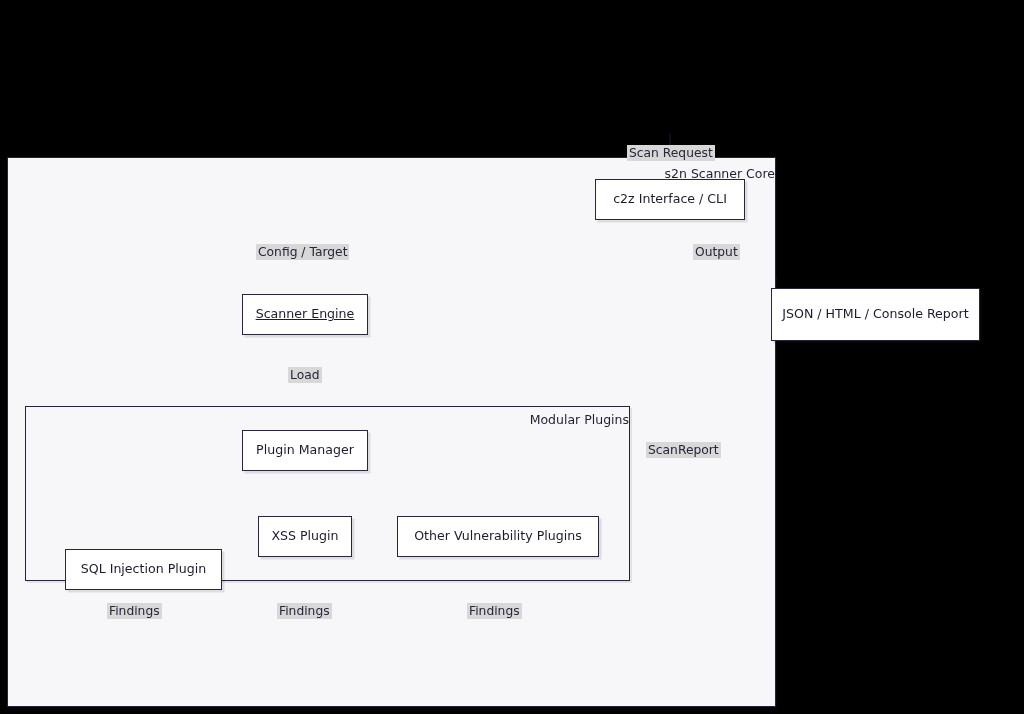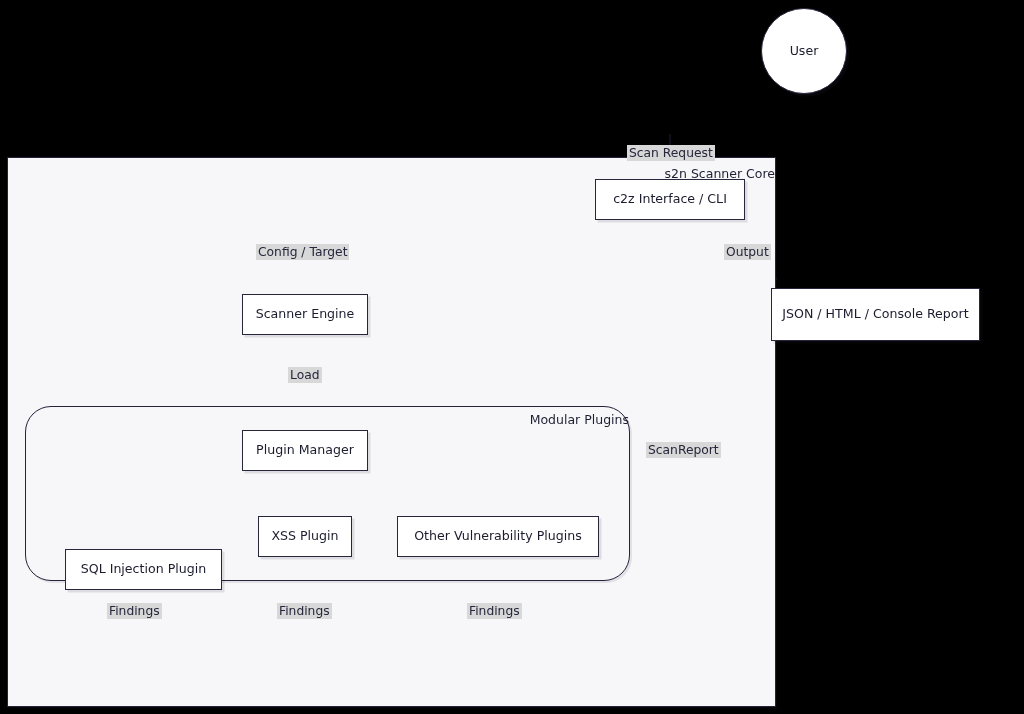--- a/index.html
+++ b/index.html
@@ -21,21 +21,21 @@
   }
   
   .cluster {
     position: absolute;
     background: #f7f7fa;
     border: 1.6px solid #23233a;
     box-shadow: 2px 2px 0 rgba(35,35,58,0.10);
     box-sizing: border-box;
   }
   #core-cluster { left: 7px; top: 157px; width: 769px; height: 550px; }
-  #plugins-cluster { left: 25px; top: 406px; width: 605px; height: 175px; border-radius: 26px; }
+  #plugins-cluster { left: 25px; top: 406px; width: 605px; height: 175px; }
   .cluster-label {
     position: absolute;
     left: 0; right: 0;
     text-align: right;
     font-size: 12.5px;
     color: #1f1f33;
     white-space: nowrap;
   }
   #core-cluster > .cluster-label { top: 8px; }
   #plugins-cluster > .cluster-label { top: 5px; }
@@ -55,21 +55,21 @@
     color: #1c1c2e;
     line-height: 1.28;
     z-index: 5;
   }
   .node.circle {
     border-radius: 50%;
     box-shadow: 2.5px 2.5px 0 rgba(38,38,60,0.18);
   }
   #n-user     { left: 761px; top: 8px;   width: 86px;  height: 86px; }
   #n-c2z      { left: 595px; top: 179px; width: 150px; height: 41px; }
-  #n-engine   { left: 242px; top: 294px; width: 126px; height: 41px; }
+  #n-engine   { left: 242px; top: 294px; width: 126px; height: 41px; text-decoration: underline; }
   #n-pm       { left: 242px; top: 430px; width: 126px; height: 41px; }
   #n-sqli     { left: 65px;  top: 516px; width: 157px; height: 41px; margin-top: 33px; }
   #n-xss      { left: 258px; top: 516px; width: 94px;  height: 41px; }
   #n-other    { left: 397px; top: 516px; width: 202px; height: 41px; }
   #n-result   { left: 316px; top: 643px; width: 130px; height: 41px; }
   #n-report   { left: 771px; top: 288px; width: 209px; height: 53px;
                 padding: 0 8px; }
 
   
   .edge-label {
@@ -78,21 +78,21 @@
     color: #26263c;
     font-size: 12.3px;
     line-height: 1.15;
     padding: 1px 2px;
     white-space: nowrap;
     z-index: 6;
   }
   #l-scanreq   { left: 627px; top: 117px; margin-top: 28px; }
   #l-config    { left: 256px; top: 244px; }
   #l-load      { left: 288px; top: 367px; }
-  #l-output    { left: 724px; top: 244px; }
+  #l-output    { left: 693px; top: 244px; }
   #l-findings1 { left: 107px; top: 603px; }
   #l-findings2 { left: 277px; top: 603px; }
   #l-findings3 { left: 467px; top: 603px; }
   #l-scanrep   { left: 646px; top: 442px; }
 
   
   #mask-right {
     position: absolute;
     left: 777px; top: 157px; width: 247px; height: 550px;
     background: #000000;
@@ -144,23 +144,20 @@
   <div class="cluster" id="core-cluster">
     <div class="cluster-label">s2n Scanner Core</div>
   </div>
 
   <div class="cluster" id="plugins-cluster">
     <div class="cluster-label">Modular Plugins</div>
   </div>
 
   <div id="mask-right"></div>
 
-  <div class="node circle" id="n-user">
-    <span>User</span>
-  </div>
 
   <div class="node" id="n-c2z">
     <span>c2z Interface / CLI</span>
   </div>
 
   <div class="node" id="n-engine">
     <span>Scanner Engine</span>
   </div>
 
   <div class="node" id="n-pm">

